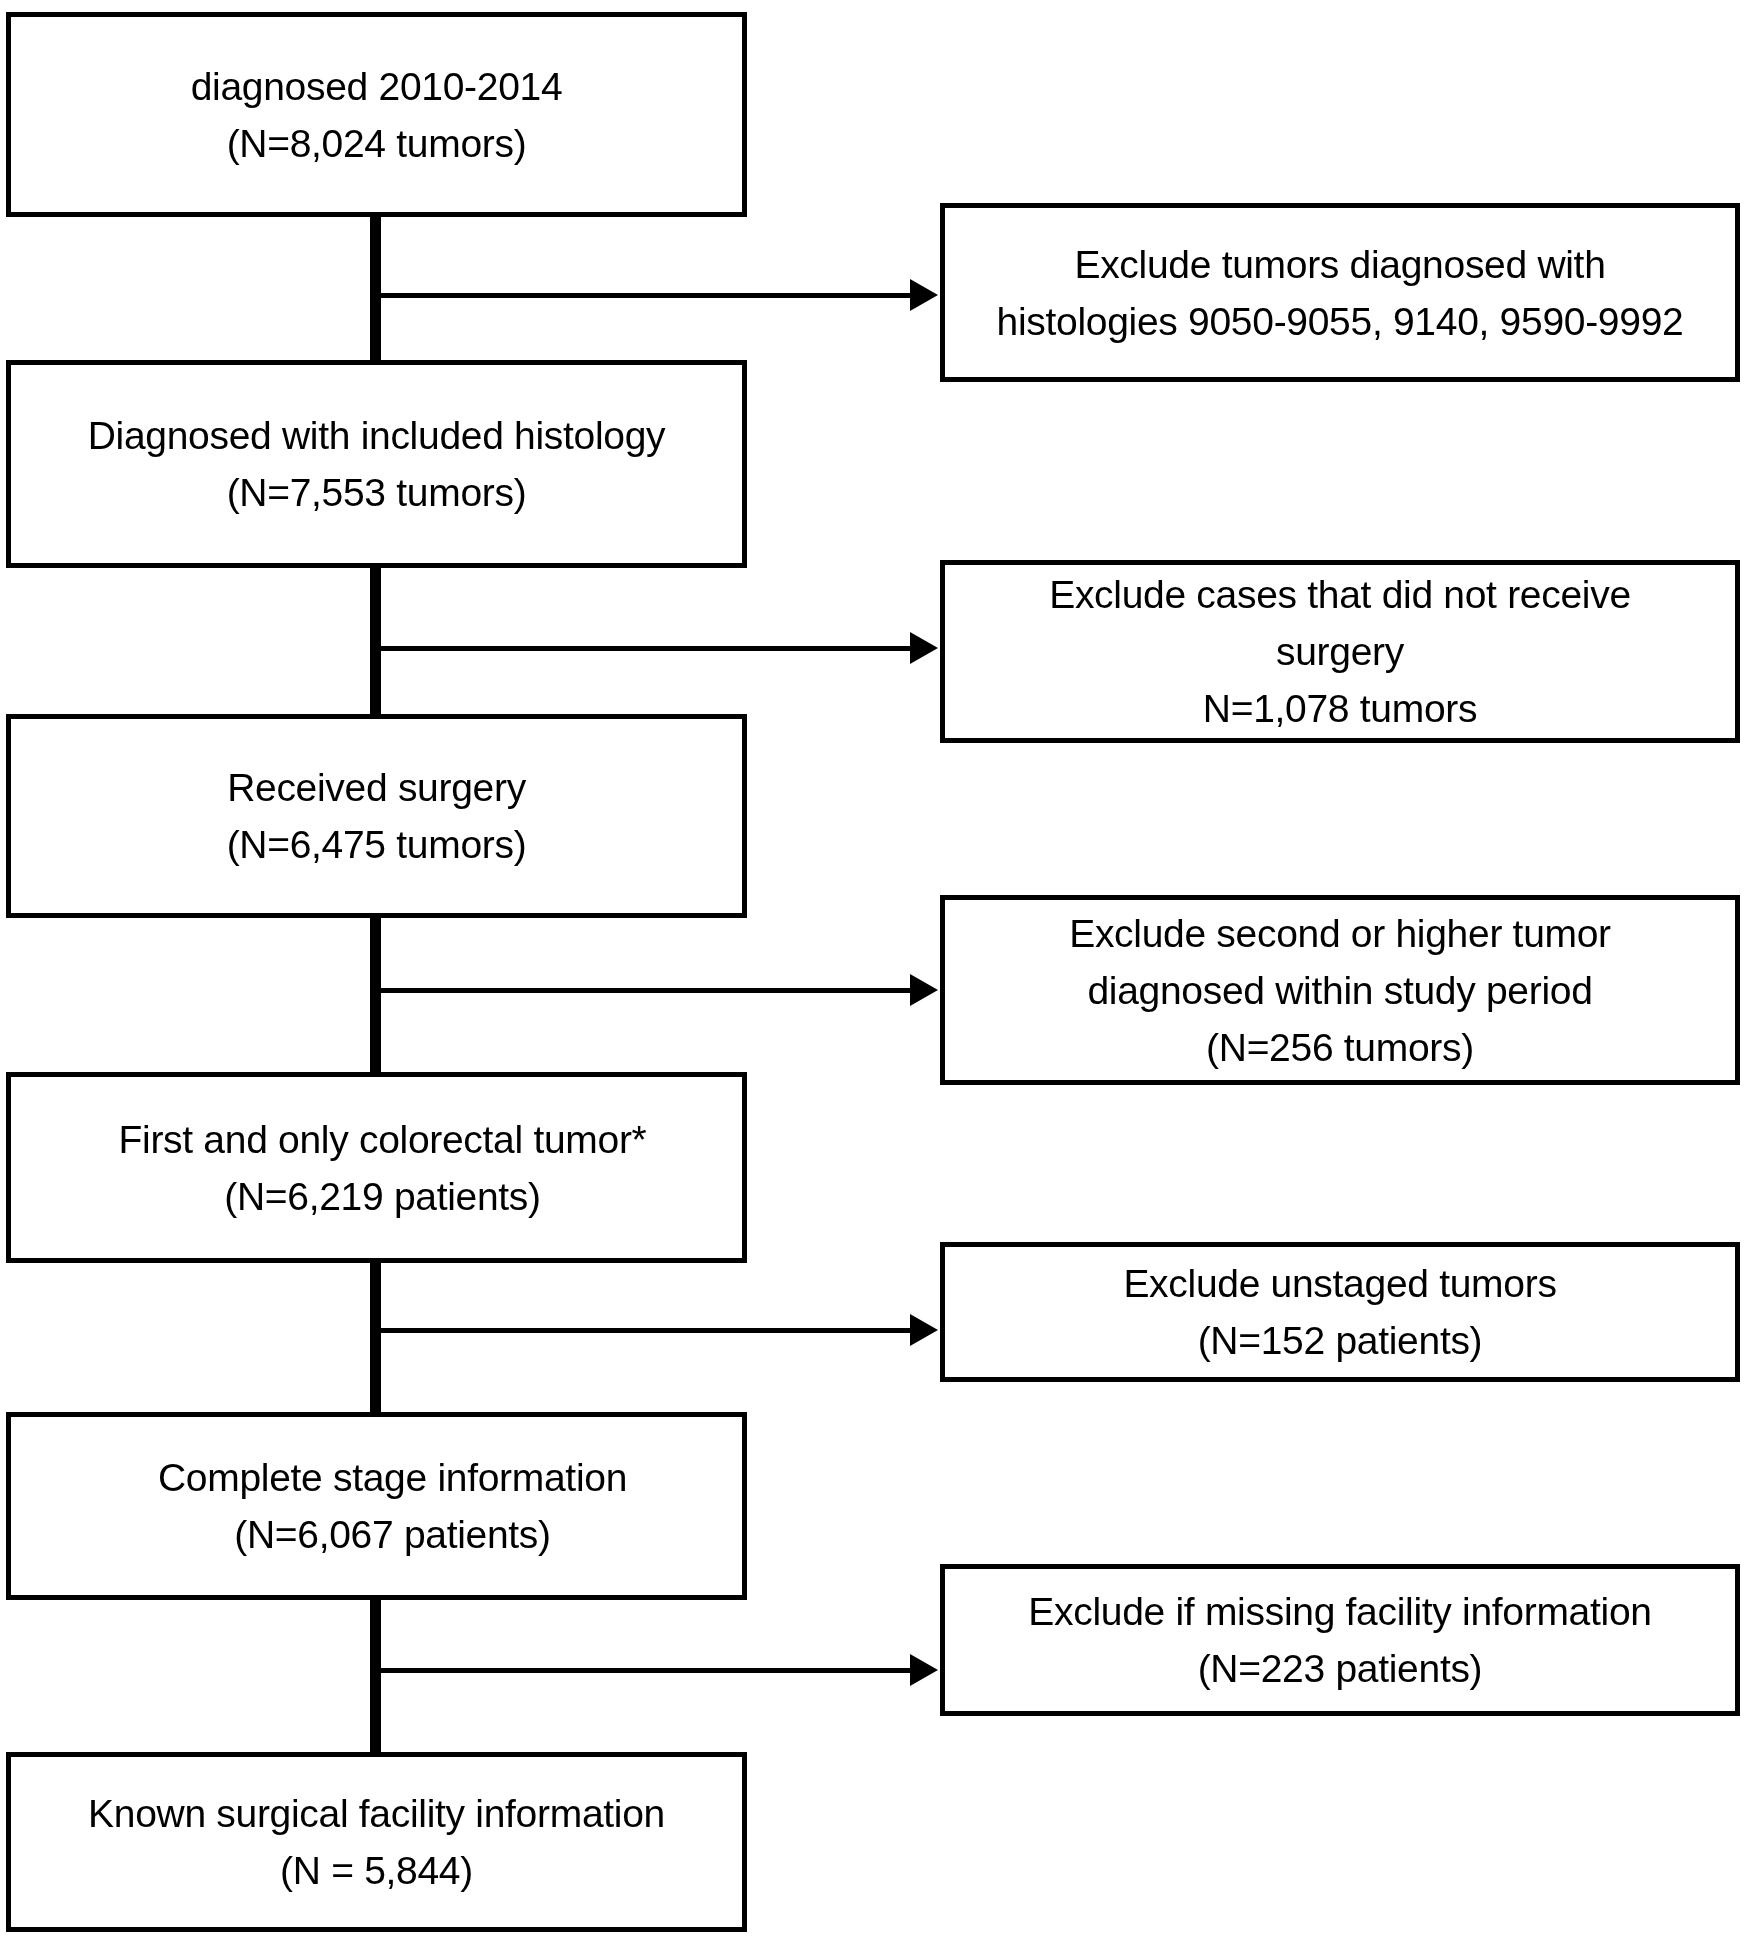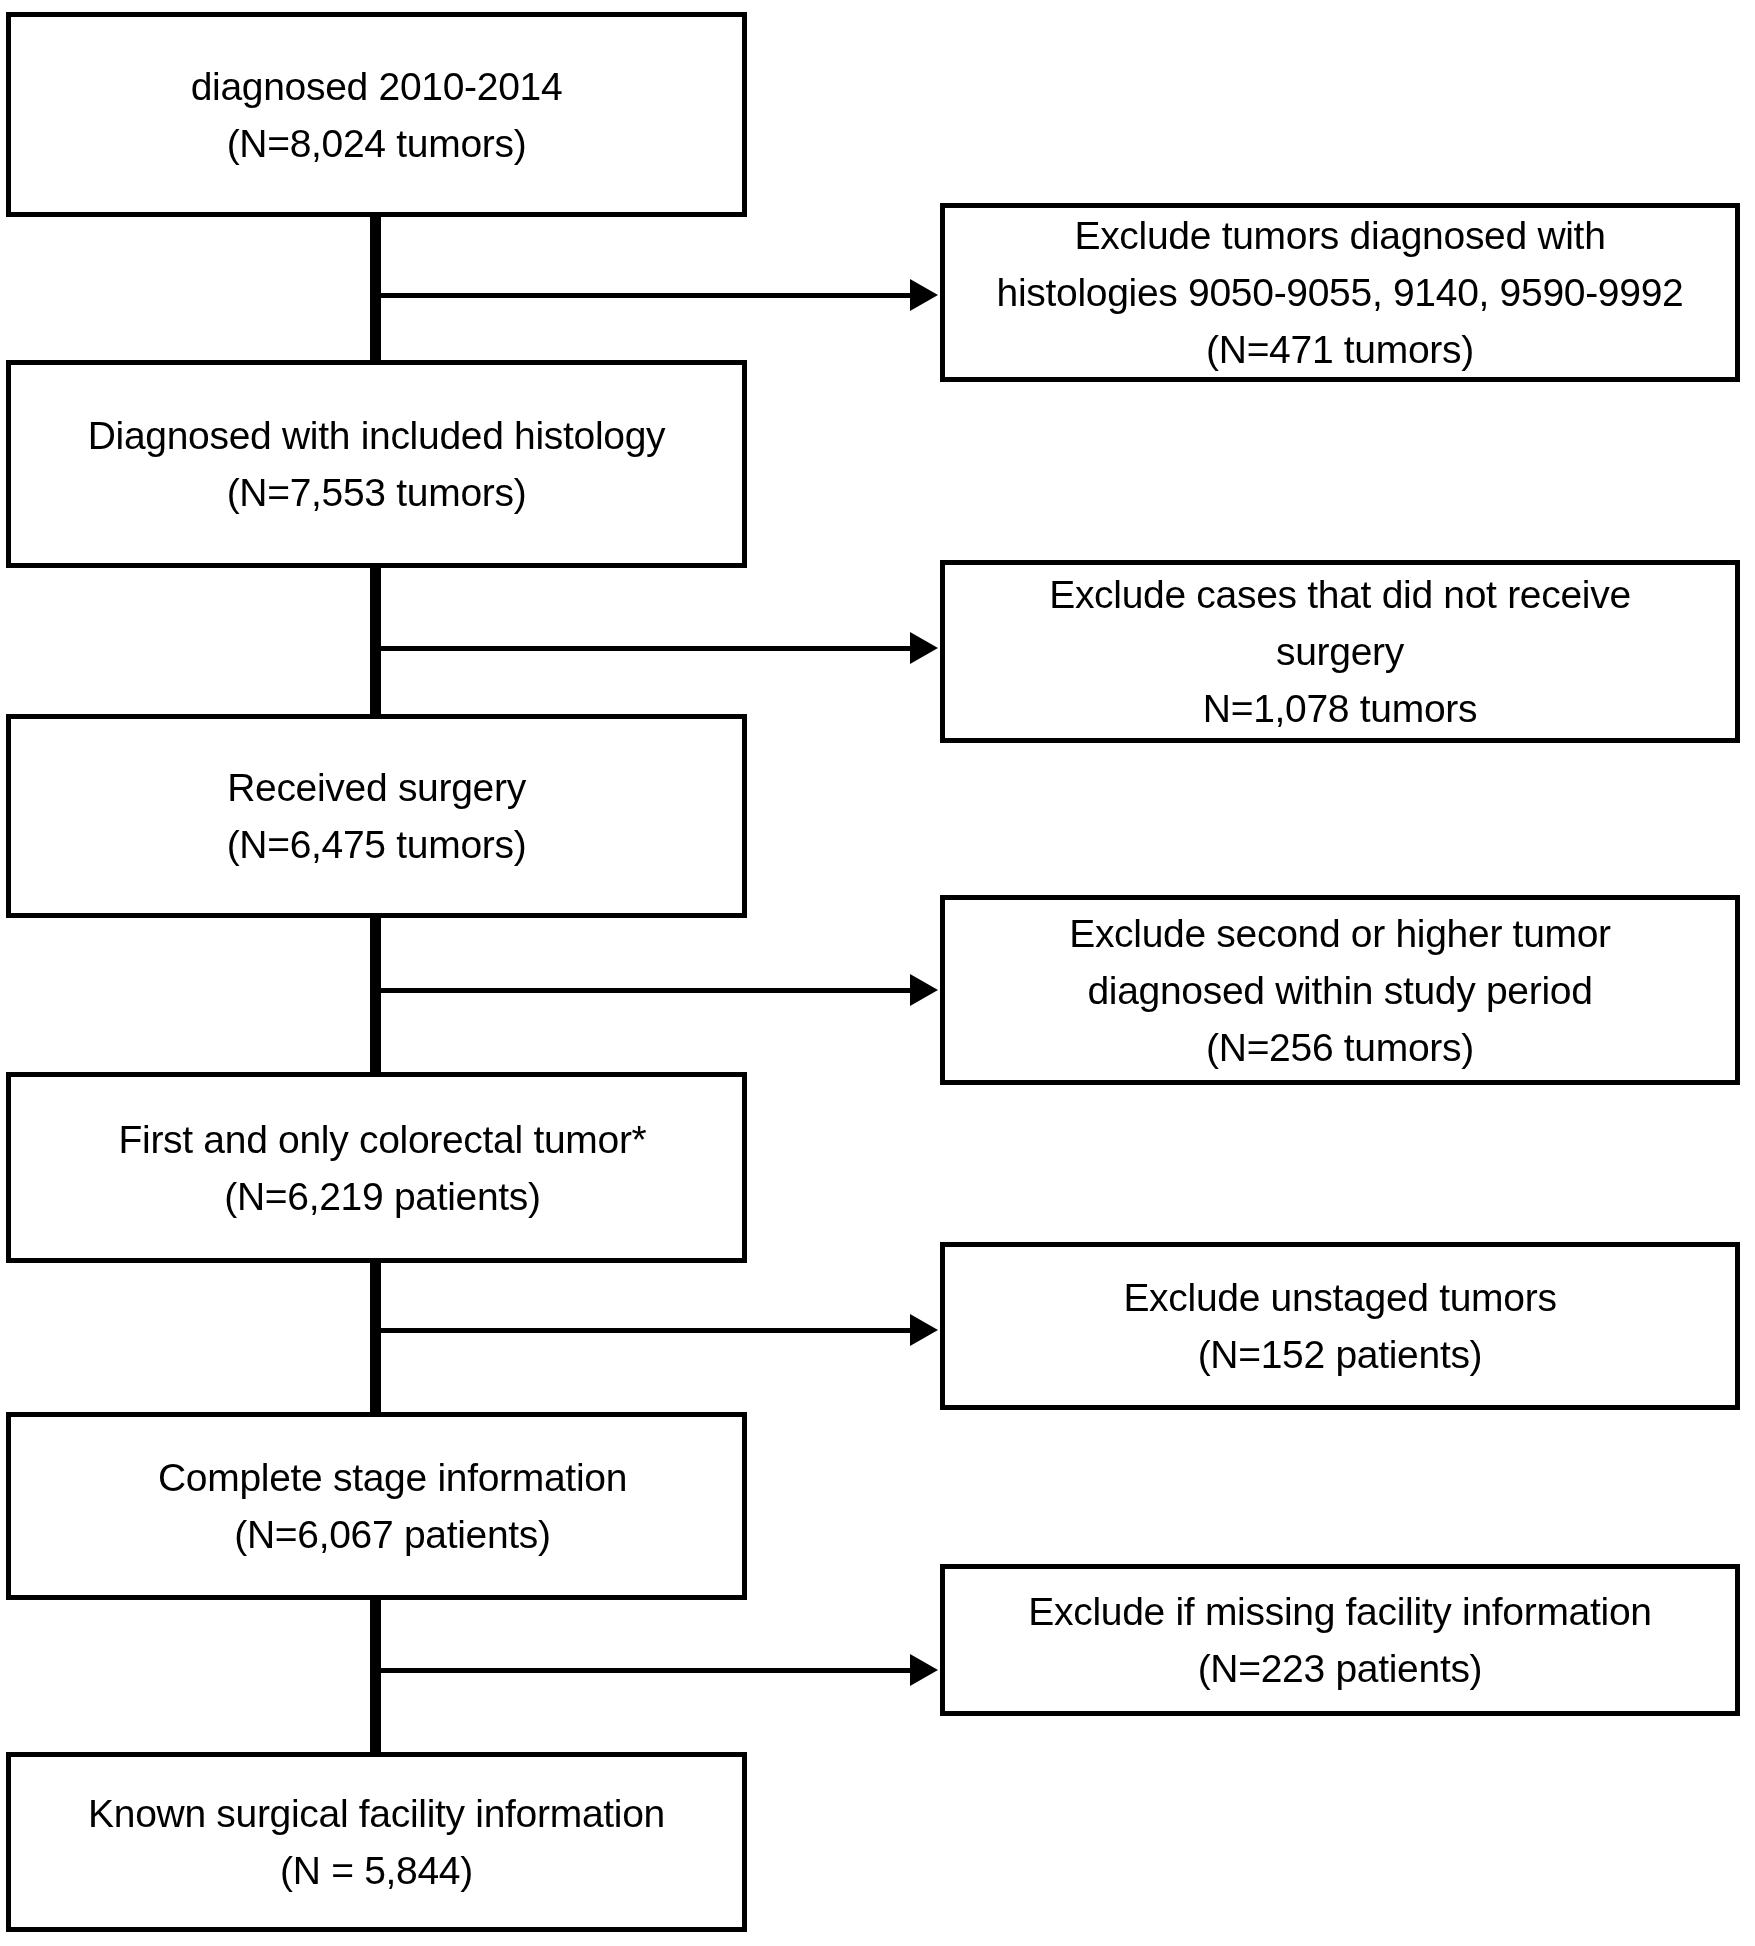--- a/index.html
+++ b/index.html
@@ -89,36 +89,35 @@
   </div>
 
   <div class="box mbox" style="top:1752px; height:180px;">
     <span class="ln">Known surgical facility information</span>
     <span class="ln">(N = 5,844)</span>
   </div>
 
   <div class="box xbox" style="top:203px; height:179px;">
     <span class="ln">Exclude tumors diagnosed with</span>
     <span class="ln">histologies 9050-9055, 9140, 9590-9992</span>
-    <span class="ln">(N=471 tumors)</span>
   </div>
 
   <div class="box xbox" style="top:560px; height:183px;">
     <span class="ln">Exclude cases that did not receive</span>
     <span class="ln">surgery</span>
     <span class="ln">N=1,078 tumors</span>
   </div>
 
   <div class="box xbox" style="top:895px; height:190px;">
     <span class="ln">Exclude second or higher tumor</span>
     <span class="ln">diagnosed within study period</span>
     <span class="ln">(N=256 tumors)</span>
   </div>
 
-  <div class="box xbox" style="top:1242px; height:168px;">
+  <div class="box xbox" style="top:1242px; height:140px;">
     <span class="ln">Exclude unstaged tumors</span>
     <span class="ln">(N=152 patients)</span>
   </div>
 
   <div class="box xbox" style="top:1564px; height:152px;">
     <span class="ln">Exclude if missing facility information</span>
     <span class="ln">(N=223 patients)</span>
   </div>
 
   <div class="vline" style="top:214px; height:150px;"></div>

